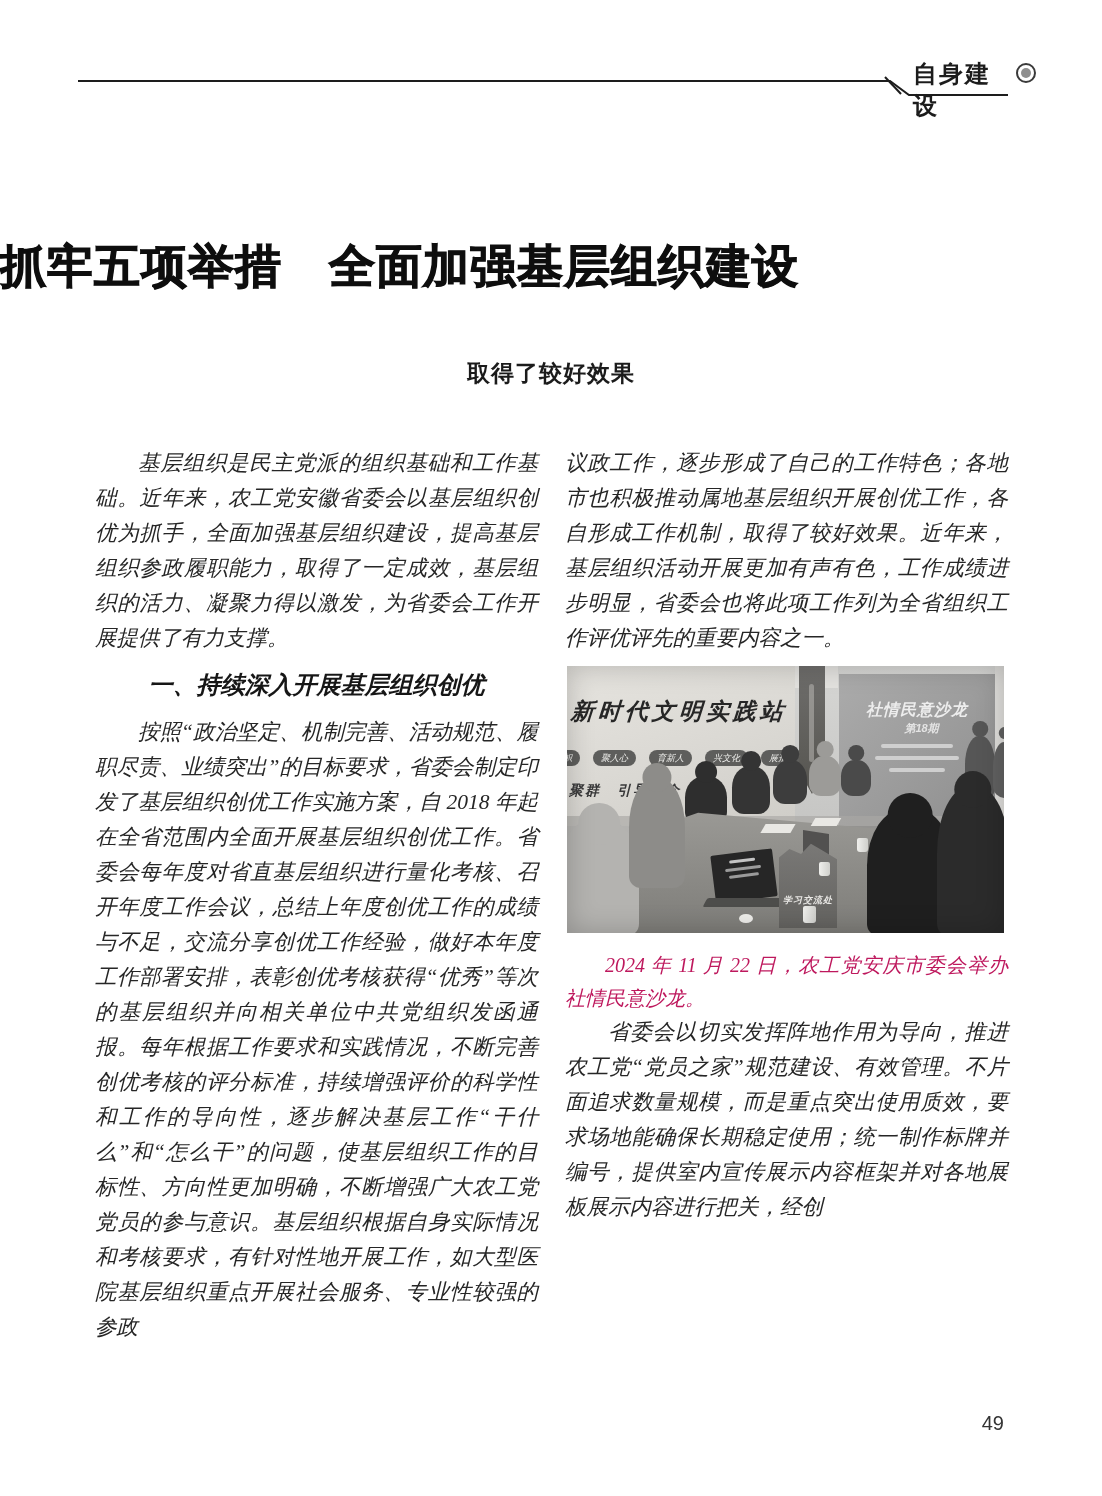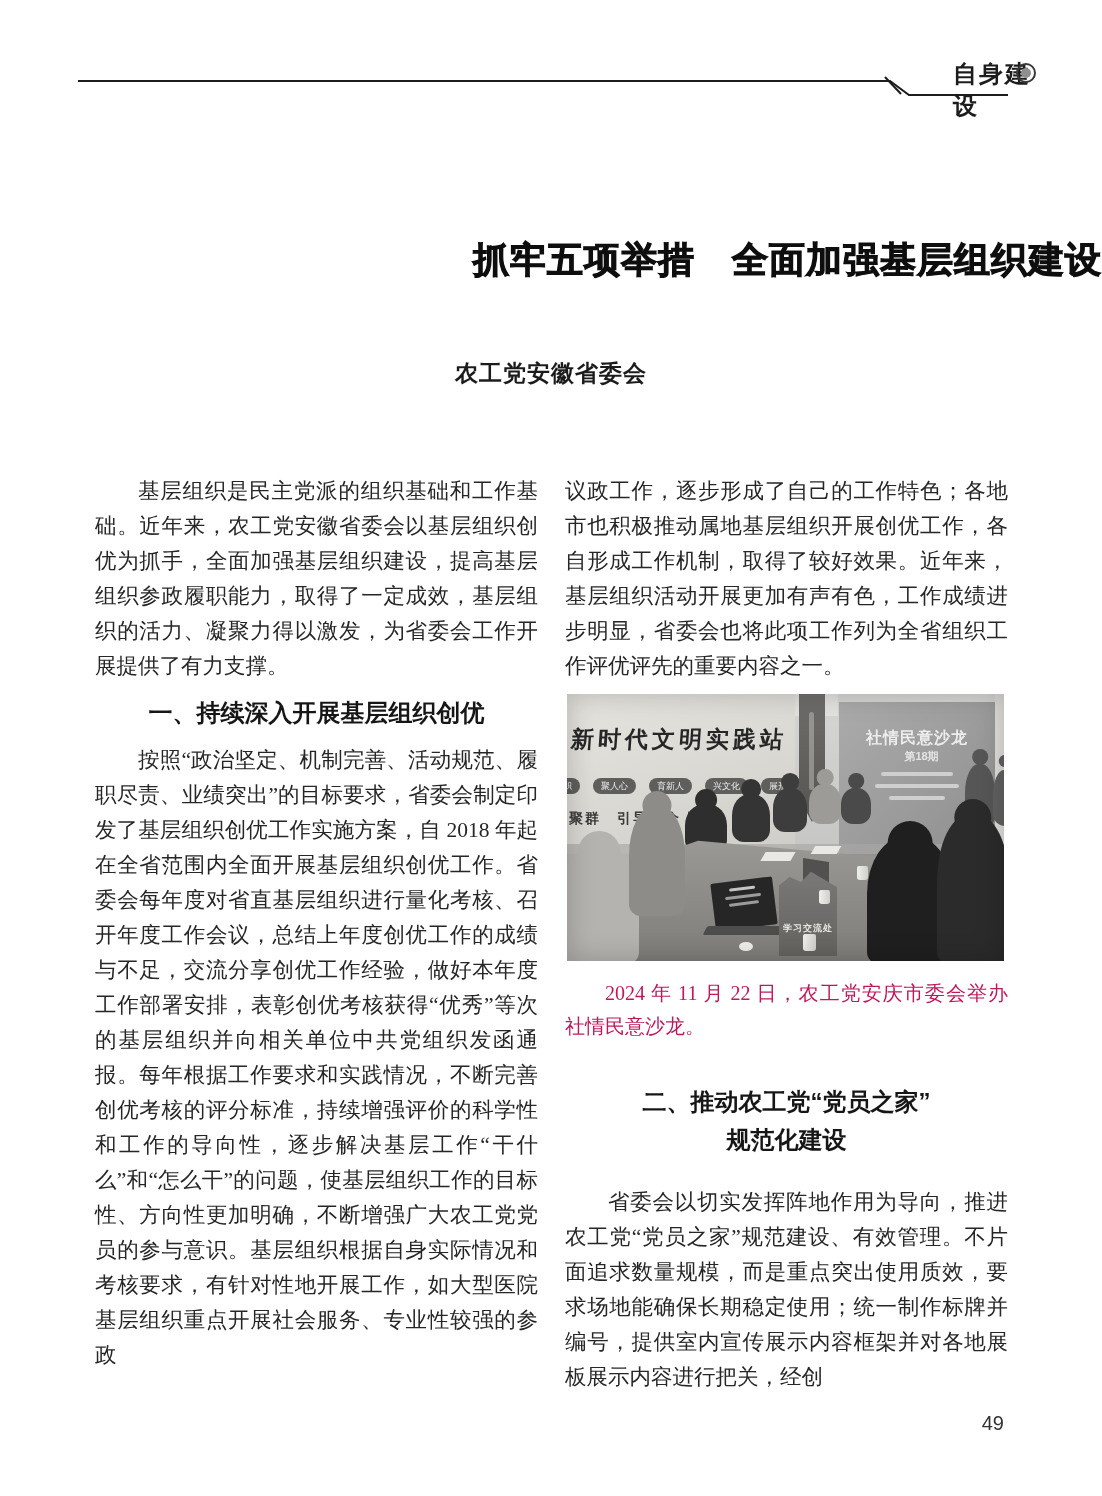--- a/index.html
+++ b/index.html
@@ -7,44 +7,43 @@
     position:relative;width:1102px;height:1496px;margin:0 auto;
     background:#ffffff;overflow:hidden;color:#242424;
     font-family:"Liberation Serif", serif;
   }
   
   .header-rule{position:absolute;top:0;left:0;}
   .section-label{
     position:absolute;top:58px;left:913px;width:100px;
     font-size:24px;font-weight:bold;letter-spacing:2px;color:#1c1c1c;
     font-family:"Liberation Serif", serif;
-    margin-left:40px;
   }
   .section-bullet{
     position:absolute;top:63px;left:1016px;width:16px;height:16px;
     border:2px solid #3a3a3a;border-radius:50%;
   }
   .section-bullet .dot{
     position:absolute;top:3px;left:3px;width:10px;height:10px;
     border-radius:50%;background:#8f8f8f;
   }
   
   .title{
     position:absolute;top:236px;left:0;width:1102px;margin:0;
-    text-align:right;font-size:36px;font-weight:900;color:#0e0e0e;
+    text-align:left;font-size:46px;font-weight:900;color:#0e0e0e;
     letter-spacing:1px;font-family:"Liberation Sans", sans-serif;
     -webkit-text-stroke:1px #0e0e0e;
   }
   .author{
     position:absolute;top:358px;left:0;width:1102px;
     text-align:center;font-size:23px;font-weight:bold;color:#1b1b1b;
     font-family:"Liberation Sans", sans-serif;letter-spacing:1px;
   }
   
-  .col{position:absolute;top:474px;width:443px;}
+  .col{position:absolute;top:446px;width:443px;font-style:italic;}
   .col-left{left:95px;}
   .col-right{left:565px;}
   .body{
     margin:0;font-size:21.5px;line-height:35px;color:#262626;
     text-align:justify;text-justify:inter-character;
     font-family:"Liberation Serif", serif;
   }
   .indent{text-indent:2em;}
   .sec-heading{
     margin:12px 0 14px;text-align:center;
@@ -155,21 +154,21 @@
     <polyline points="78,81 890,81 909,95 1008,95" fill="none" stroke="#1d1d1d" stroke-width="2"></polyline>
     <line x1="885" y1="77" x2="901" y2="94" stroke="#1d1d1d" stroke-width="2"></line>
   </svg>
 
   <div class="section-label">自身建设</div>
   <div class="section-bullet">
       <span class="dot"></span>
     </div>
 
   <h1 class="title">抓牢五项举措　全面加强基层组织建设</h1>
-  <div class="author">农工党安徽省委会</div>
+  <div class="author">取得了较好效果</div>
 
   <div class="col col-left">
     <p class="body indent">基层组织是民主党派的组织基础和工作基础。近年来，农工党安徽省委会以基层组织创优为抓手，全面加强基层组织建设，提高基层组织参政履职能力，取得了一定成效，基层组织的活力、凝聚力得以激发，为省委会工作开展提供了有力支撑。</p>
     <h3 class="sec-heading">一、持续深入开展基层组织创优</h3>
     <p class="body indent">按照“政治坚定、机制完善、活动规范、履职尽责、业绩突出”的目标要求，省委会制定印发了基层组织创优工作实施方案，自 2018 年起在全省范围内全面开展基层组织创优工作。省委会每年度对省直基层组织进行量化考核、召开年度工作会议，总结上年度创优工作的成绩与不足，交流分享创优工作经验，做好本年度工作部署安排，表彰创优考核获得“优秀”等次的基层组织并向相关单位中共党组织发函通报。每年根据工作要求和实践情况，不断完善创优考核的评分标准，持续增强评价的科学性和工作的导向性，逐步解决基层工作“干什么”和“怎么干”的问题，使基层组织工作的目标性、方向性更加明确，不断增强广大农工党党员的参与意识。基层组织根据自身实际情况和考核要求，有针对性地开展工作，如大型医院基层组织重点开展社会服务、专业性较强的参政</p>
   </div>
 
   <div class="col col-right">
     <p class="body">议政工作，逐步形成了自己的工作特色；各地市也积极推动属地基层组织开展创优工作，各自形成工作机制，取得了较好效果。近年来，基层组织活动开展更加有声有色，工作成绩进步明显，省委会也将此项工作列为全省组织工作评优评先的重要内容之一。</p>
 
@@ -235,23 +234,19 @@
       <div class="ph-chair" style="left:404px;top:196px;width:40px;height:70px;"></div>
 
       <div class="prsn fore" style="left:-8px;top:152px;width:80px;height:118px;background:#b4b3b0;"></div>
       <div class="prsn fore" style="left:62px;top:112px;width:56px;height:110px;background:#8d8c89;"></div>
       <div class="prsn fore" style="left:300px;top:142px;width:86px;height:128px;background:#1f1f1f;"></div>
       <div class="prsn fore" style="left:370px;top:120px;width:72px;height:150px;background:#2b2b2b;"></div>
     </div>
 
     <p class="caption">2024 年 11 月 22 日，农工党安庆市委会举办社情民意沙龙。</p>
 
-    <h3 class="sec-heading sec2">
-      <span>二、推动农工党“党员之家”</span><br>
-      <span>规范化建设</span>
-    </h3>
 
     <p class="body indent">省委会以切实发挥阵地作用为导向，推进农工党“党员之家”规范建设、有效管理。不片面追求数量规模，而是重点突出使用质效，要求场地能确保长期稳定使用；统一制作标牌并编号，提供室内宣传展示内容框架并对各地展板展示内容进行把关，经创</p>
   </div>
 
   <div class="page-number">49</div>
 
 </div>
 
 </body></html>

